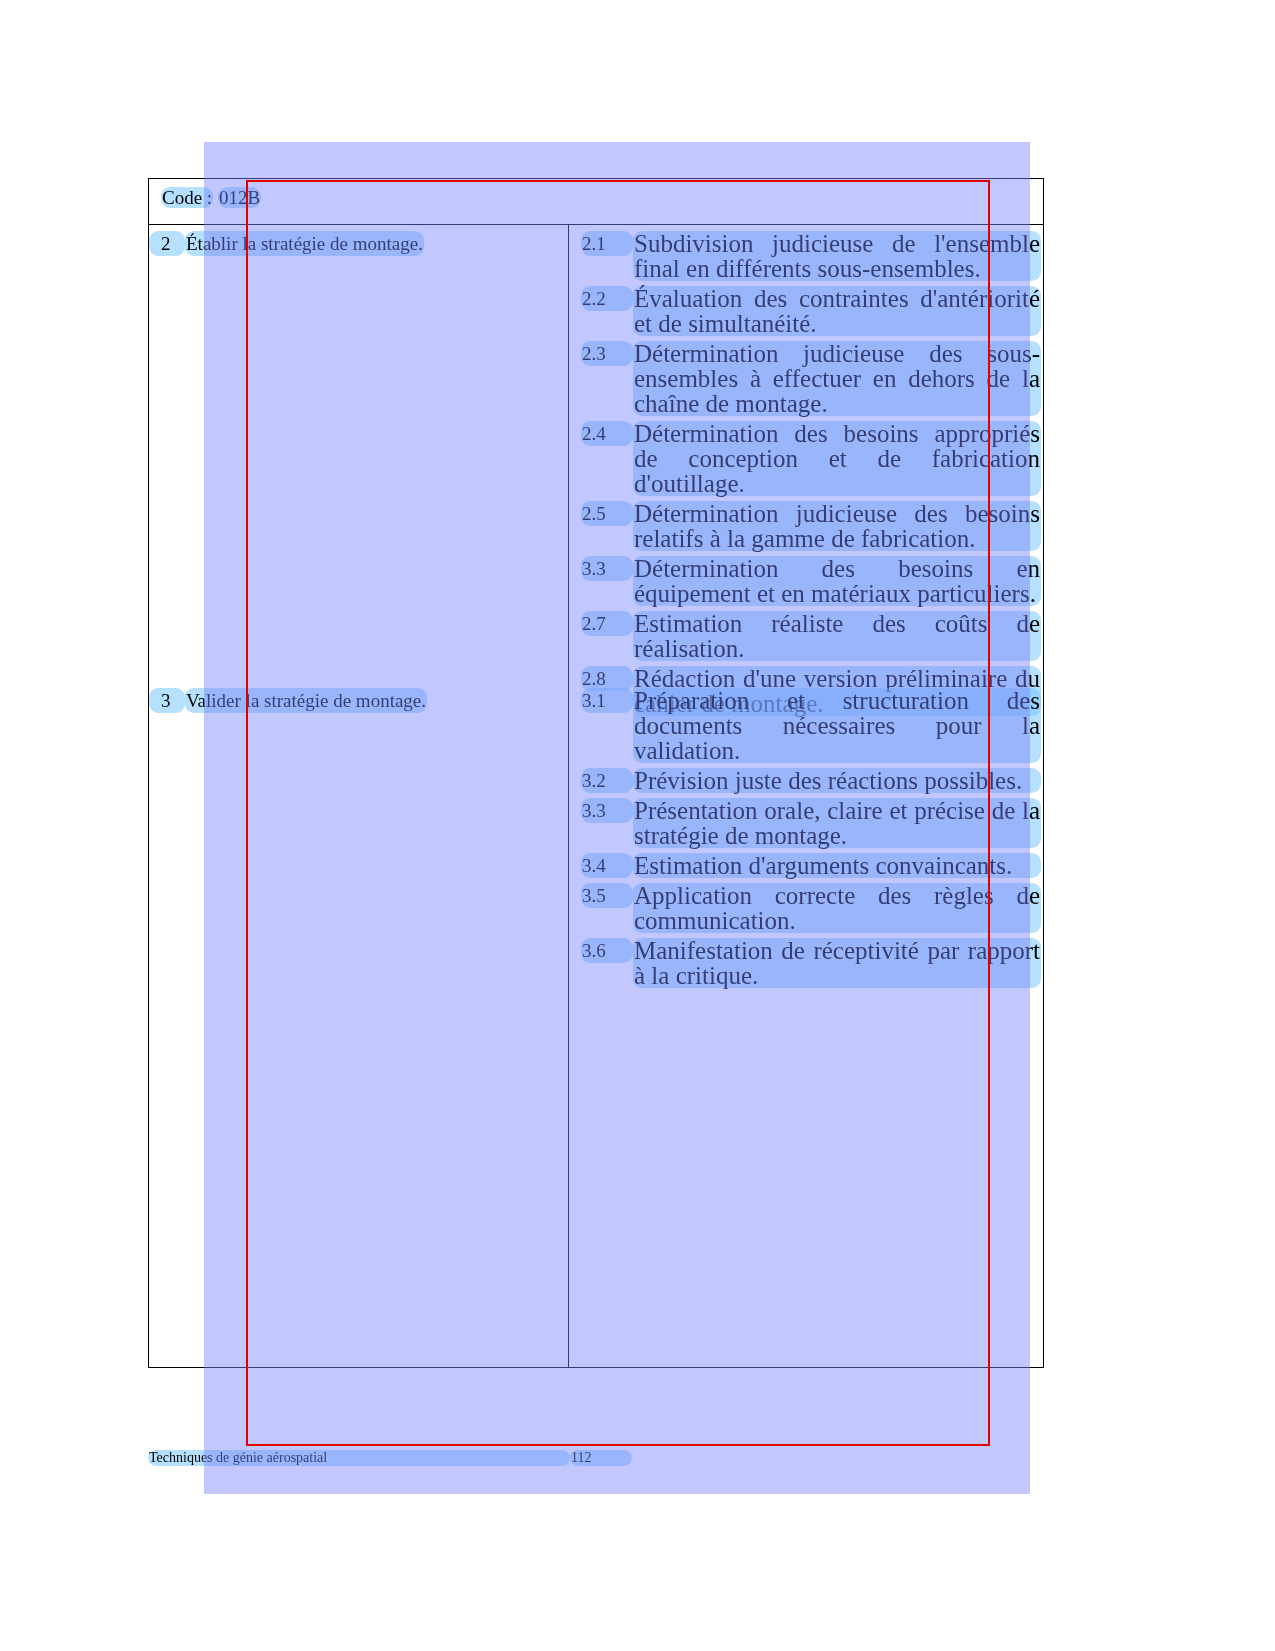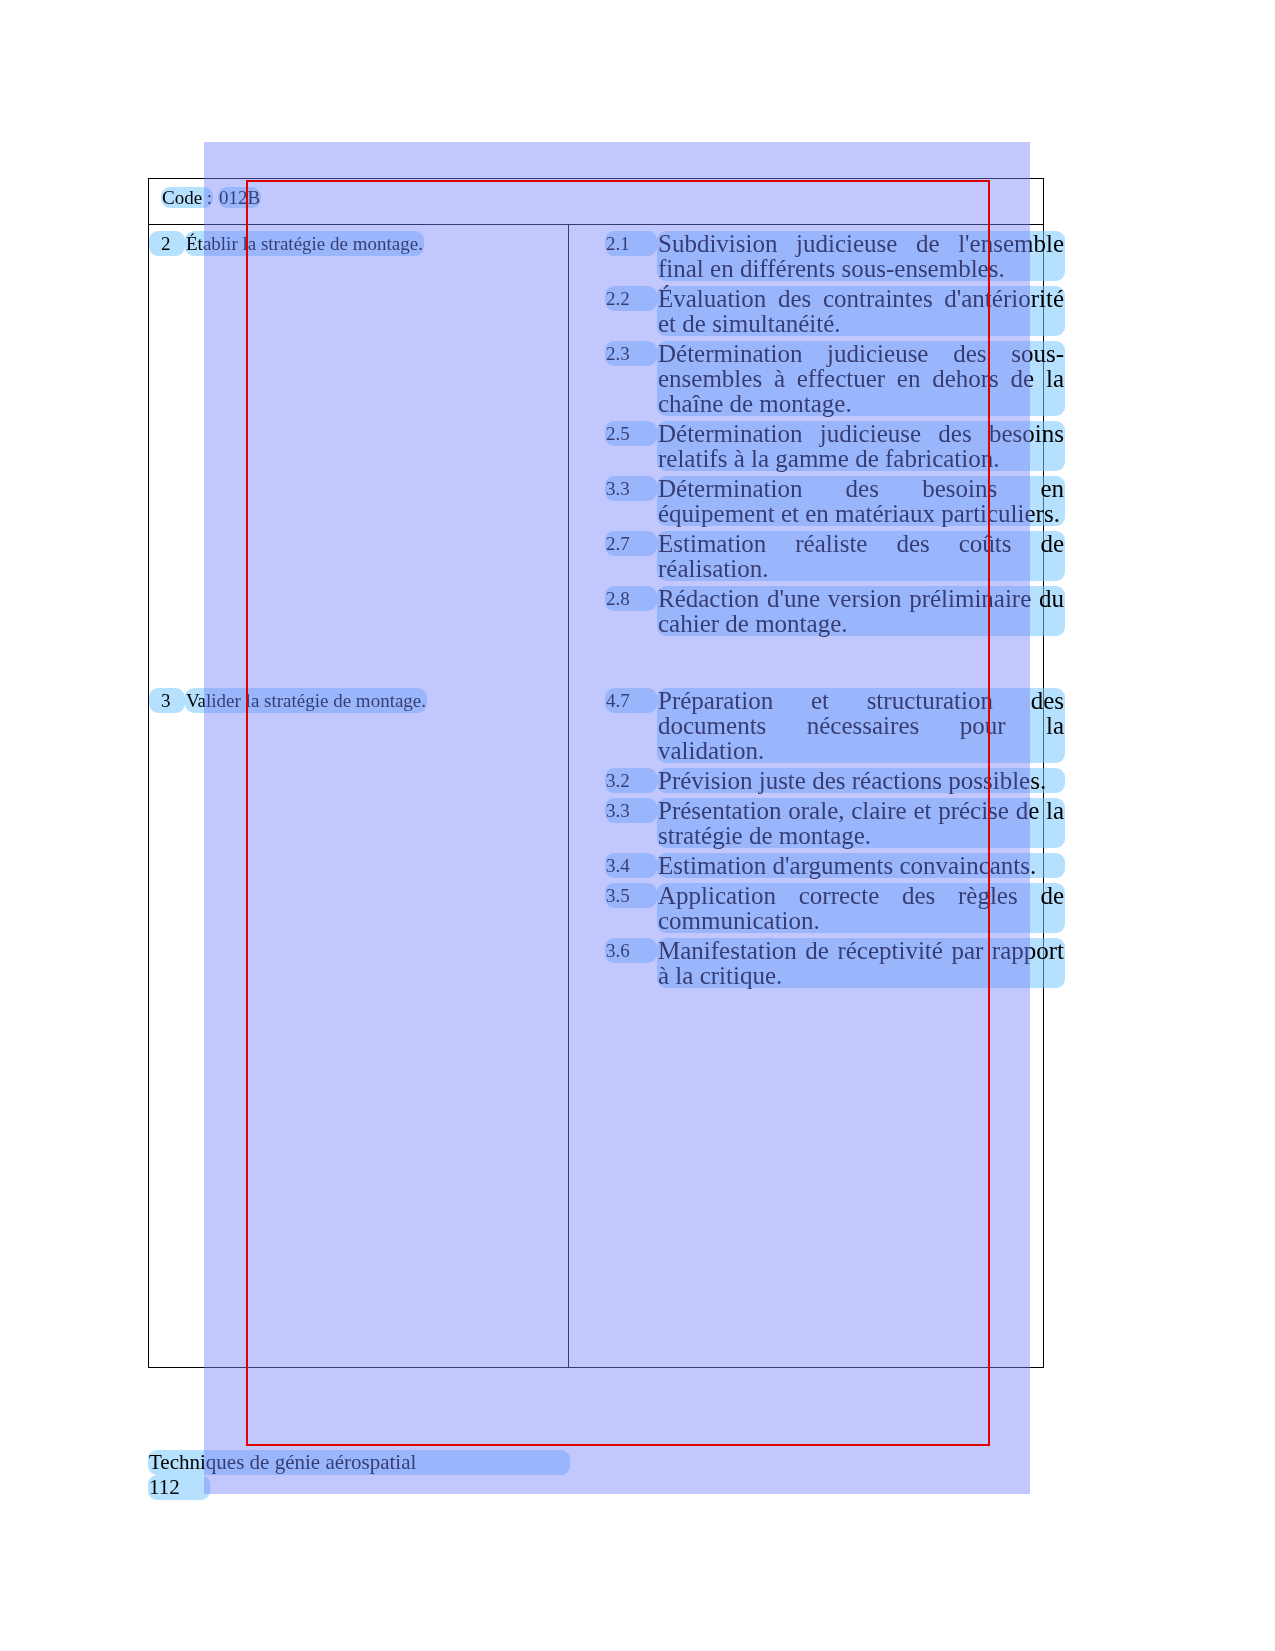--- a/index.html
+++ b/index.html
@@ -106,21 +106,21 @@
     font-size: 19px;
     line-height: 25px;
   }
   .comp-title {
     font-size: 19px;
     line-height: 25px;
   }
 
   .crit-list {
     position: absolute;
-    left: 456px;
+    left: 432px;
     width: 460px;
   }
   .crit-row {
     display: flex;
     align-items: flex-start;
     margin-bottom: 5px;
   }
   .crit-num {
     flex: 0 0 50px;
     font-size: 19px;
@@ -133,22 +133,21 @@
     flex: 1 1 auto;
   }
 
   .footer {
     position: absolute;
     left: 148px;
     top: 1450px;
     width: 896px;
     display: flex;
     align-items: baseline;
-    font-size: 21px;
-    flex-direction: column;
+    font-size: 14px;
   }
   .footer-left {
     width: 420px;
   }
   .footer-page {
     width: 60px;
   }
 </style>
 </head>
 <body>
@@ -178,20 +177,24 @@
         </div>
         <div class="crit-row">
           <div class="crit-num hl">2.2</div>
           <div class="crit-text hl">Évaluation des contraintes d'antériorité et de simultanéité.</div>
         </div>
         <div class="crit-row">
           <div class="crit-num hl">2.3</div>
           <div class="crit-text hl">Détermination judicieuse des sous-ensembles à effectuer en dehors de la chaîne de montage.</div>
         </div>
         <div class="crit-row">
+          <div class="crit-num hl">2.4</div>
+          <div class="crit-text hl">Détermination des besoins appropriés de conception et de fabrication d'outillage.</div>
+        </div>
+        <div class="crit-row">
           <div class="crit-num hl">2.5</div>
           <div class="crit-text hl">Détermination judicieuse des besoins relatifs à la gamme de fabrication.</div>
         </div>
         <div class="crit-row">
           <div class="crit-num hl">3.3</div>
           <div class="crit-text hl">Détermination des besoins en équipement et en matériaux particuliers.</div>
         </div>
         <div class="crit-row">
           <div class="crit-num hl">2.7</div>
           <div class="crit-text hl">Estimation réaliste des coûts de réalisation.</div>
@@ -203,21 +206,21 @@
       </div>
     </div>
 
     <div class="comp-block" style="position:absolute; left:0; top:463px; width:100%;">
       <div class="comp-row">
         <div class="comp-num hl">3</div>
         <div class="comp-title hl">Valider la stratégie de montage.</div>
       </div>
       <div class="crit-list" style="top:0;">
         <div class="crit-row">
-          <div class="crit-num hl">4.7</div>
+          <div class="crit-num hl">3.1</div>
           <div class="crit-text hl">Préparation et structuration des documents nécessaires pour la validation.</div>
         </div>
         <div class="crit-row">
           <div class="crit-num hl">3.2</div>
           <div class="crit-text hl">Prévision juste des réactions possibles.</div>
         </div>
         <div class="crit-row">
           <div class="crit-num hl">3.3</div>
           <div class="crit-text hl">Présentation orale, claire et précise de la stratégie de montage.</div>
         </div>

